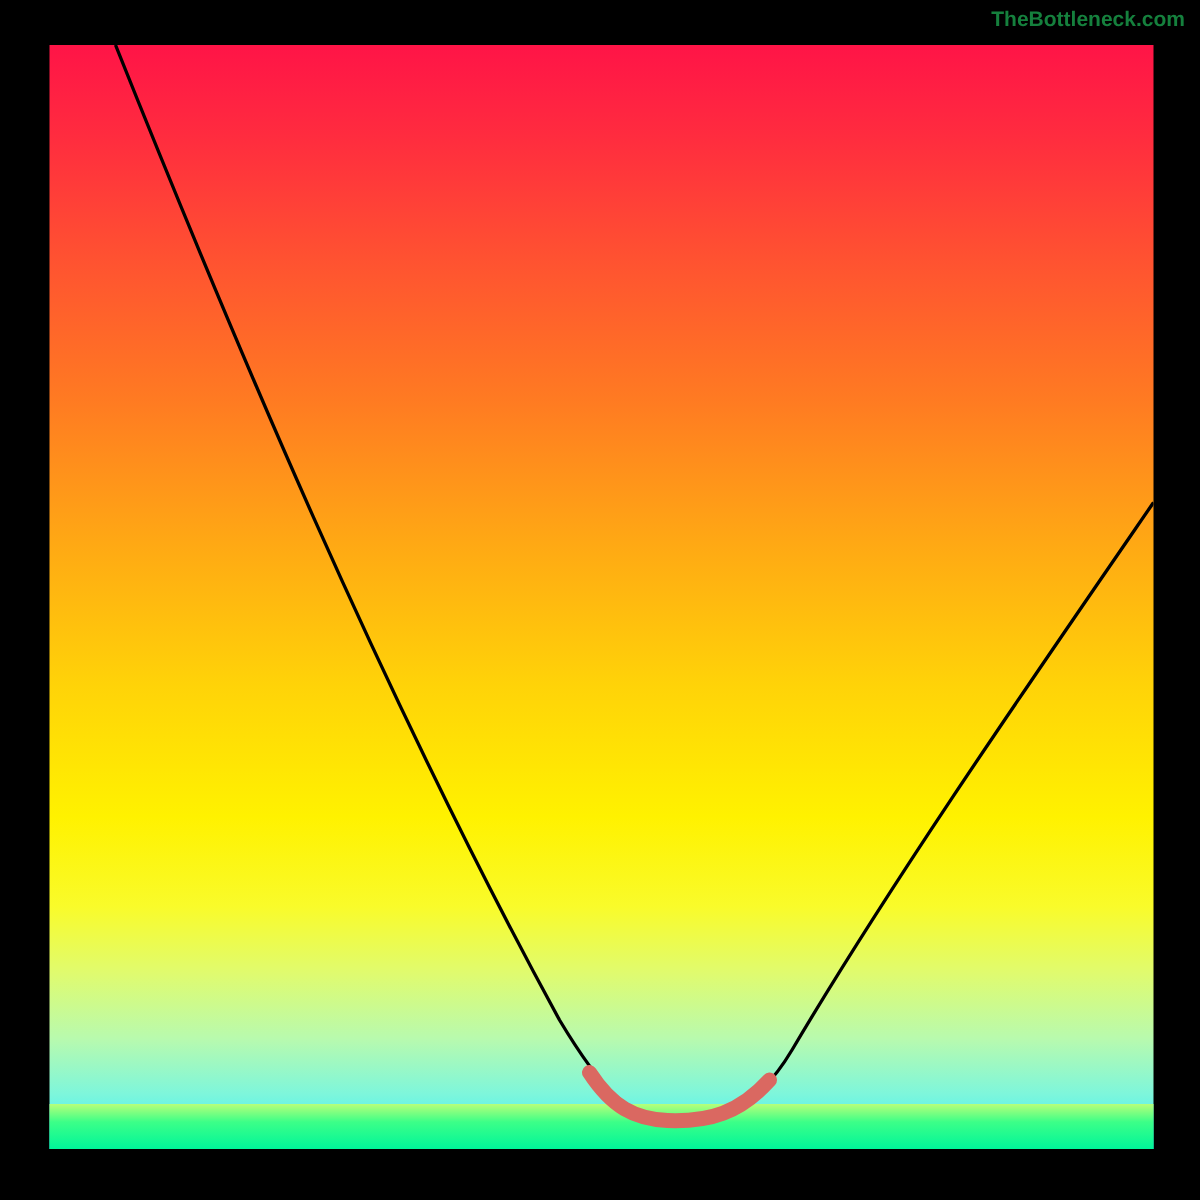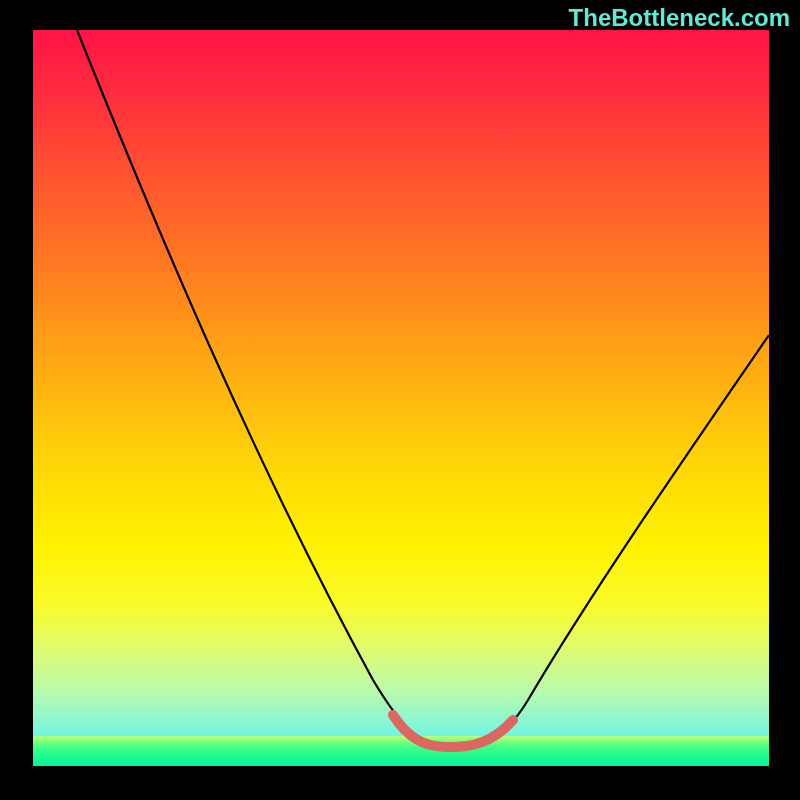--- a/index.html
+++ b/index.html
@@ -14,22 +14,22 @@
   .container {
     position: relative;
     width: 800px;
     height: 800px;
     background: #000;
   }
   .watermark {
     position: absolute;
     top: 4px;
     right: 10px;
-    color: #5eead4;
-    font-size: 24px;
+    color: #15803d;
+    font-size: 14px;
     font-weight: 600;
     z-index: 10;
   }
   .plot-area {
     position: absolute;
     left: 33px;
     top: 30px;
     width: 736px;
     height: 736px;
   }

